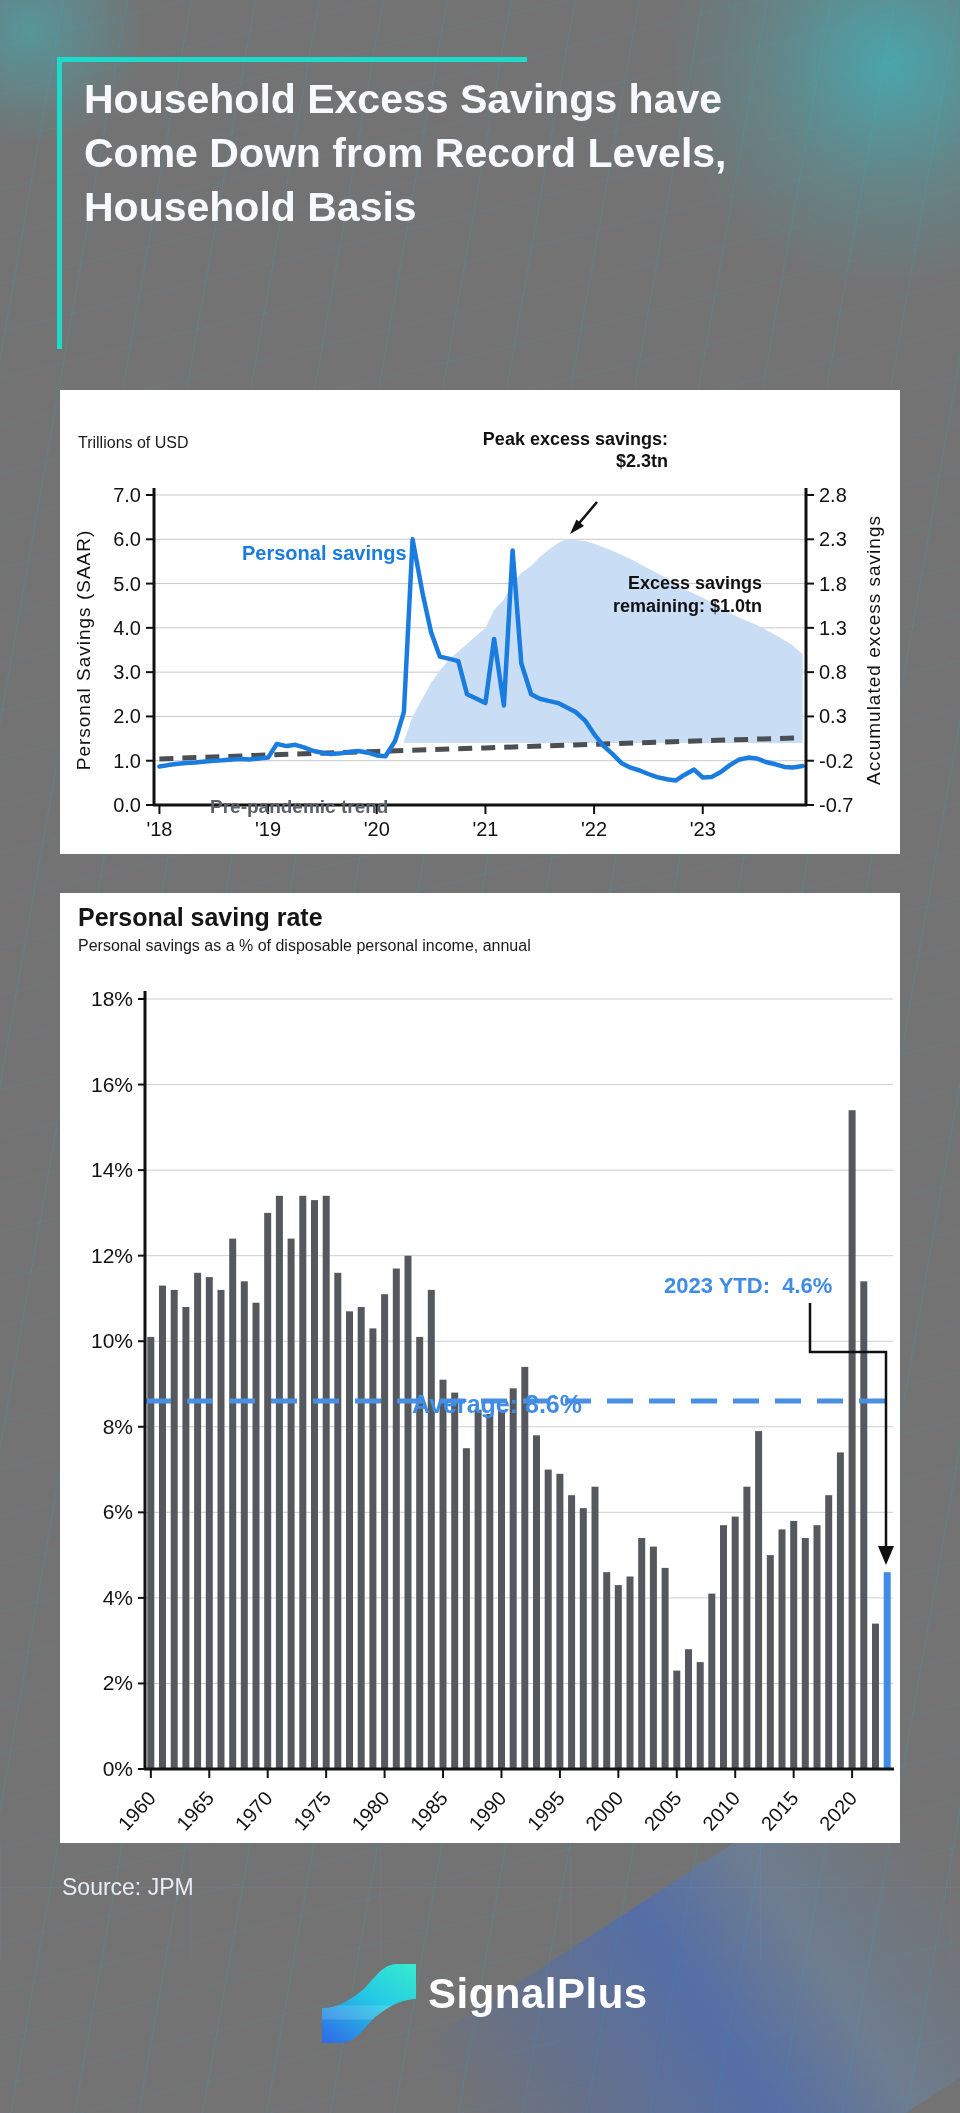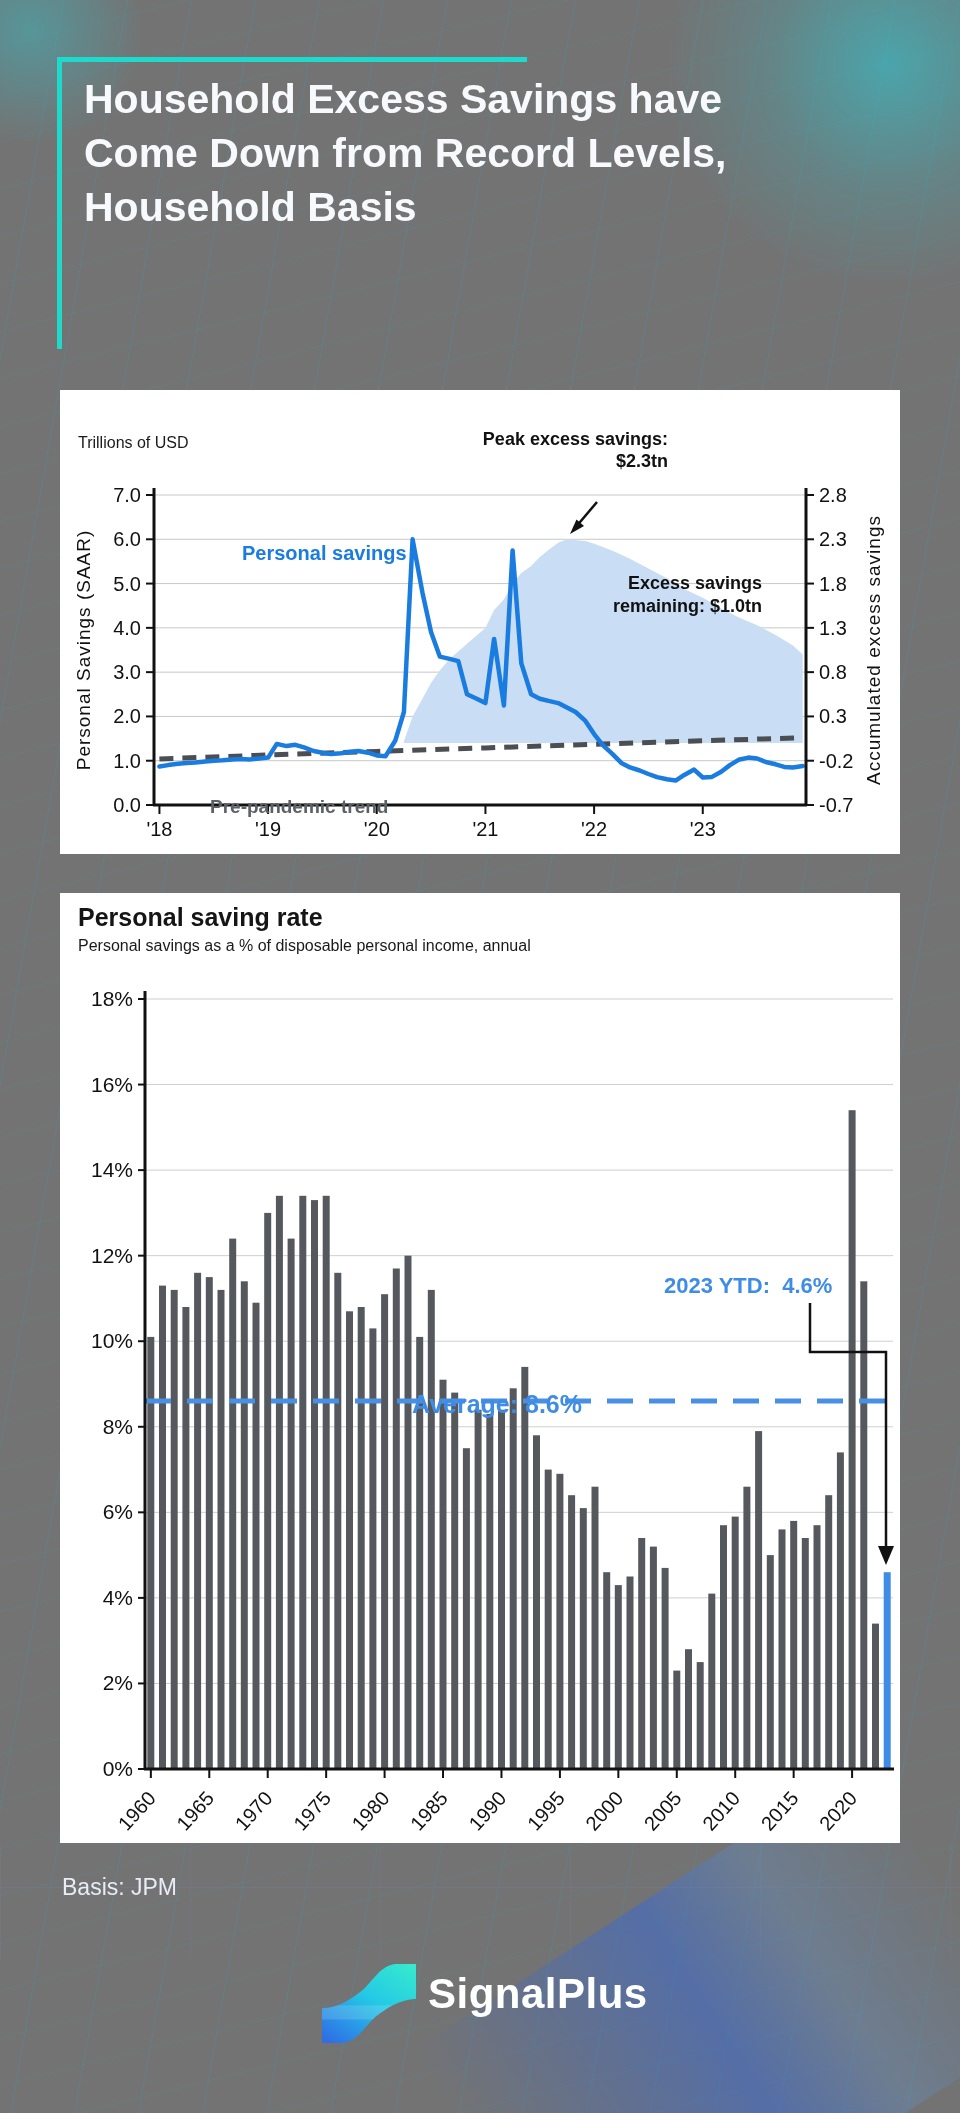--- a/index.html
+++ b/index.html
@@ -273,21 +273,21 @@
         <text x="798.09375" y="906" fill="#111" font-family="&quot;Liberation Sans&quot;,sans-serif" text-anchor="end" font-size="20" transform="rotate(-48 798.09375 906)">2020</text>
         <polyline points="750,410 750,459 826,459 826,657" fill="none" stroke="#111" stroke-width="2.5"></polyline>
         <polygon points="826,672 818,653 834,653" fill="#111"></polygon>
       </svg>
     <div class="c-title">Personal saving rate</div>
     <div class="c-sub">Personal savings as a % of disposable personal income, annual</div>
     <div class="avg-label">Average: 8.6%</div>
     <div class="ytd-label">2023 YTD:  4.6%</div>
   </div>
 
-  <div class="source">Basis: JPM</div>
+  <div class="source">Source: JPM</div>
 
   <svg class="logo-glyph" width="94" height="79" viewBox="0 0 100 84">
     <defs>
       <linearGradient id="lg" x1="90%" y1="0%" x2="10%" y2="100%">
         <stop offset="0%" stop-color="#35e8cf"></stop>
         <stop offset="45%" stop-color="#24c9e6"></stop>
         <stop offset="100%" stop-color="#2f6fe6"></stop>
       </linearGradient>
       <clipPath id="lgclip">
         <path d="M0,47 C18,46 30,38 44,27 C54,18 62,2 78,0 L100,0 L100,37 C82,38 70,46 56,57 C46,66 38,82 22,84 L0,84 Z"></path>

